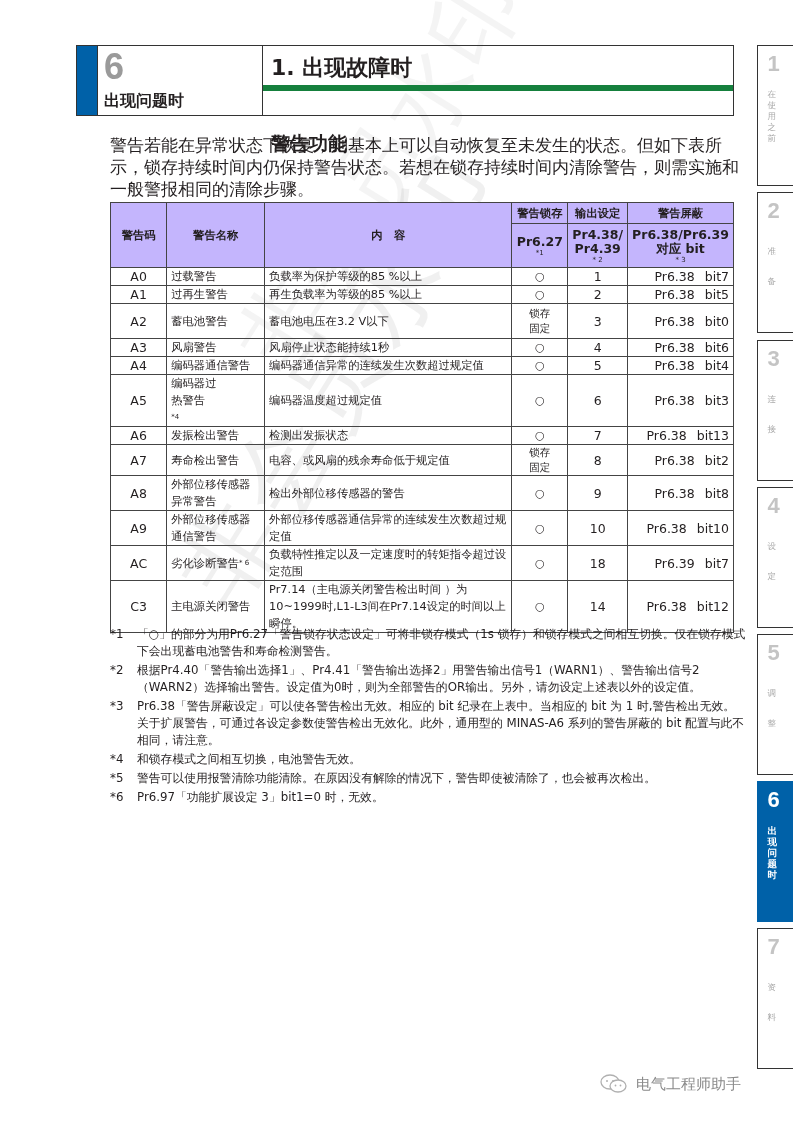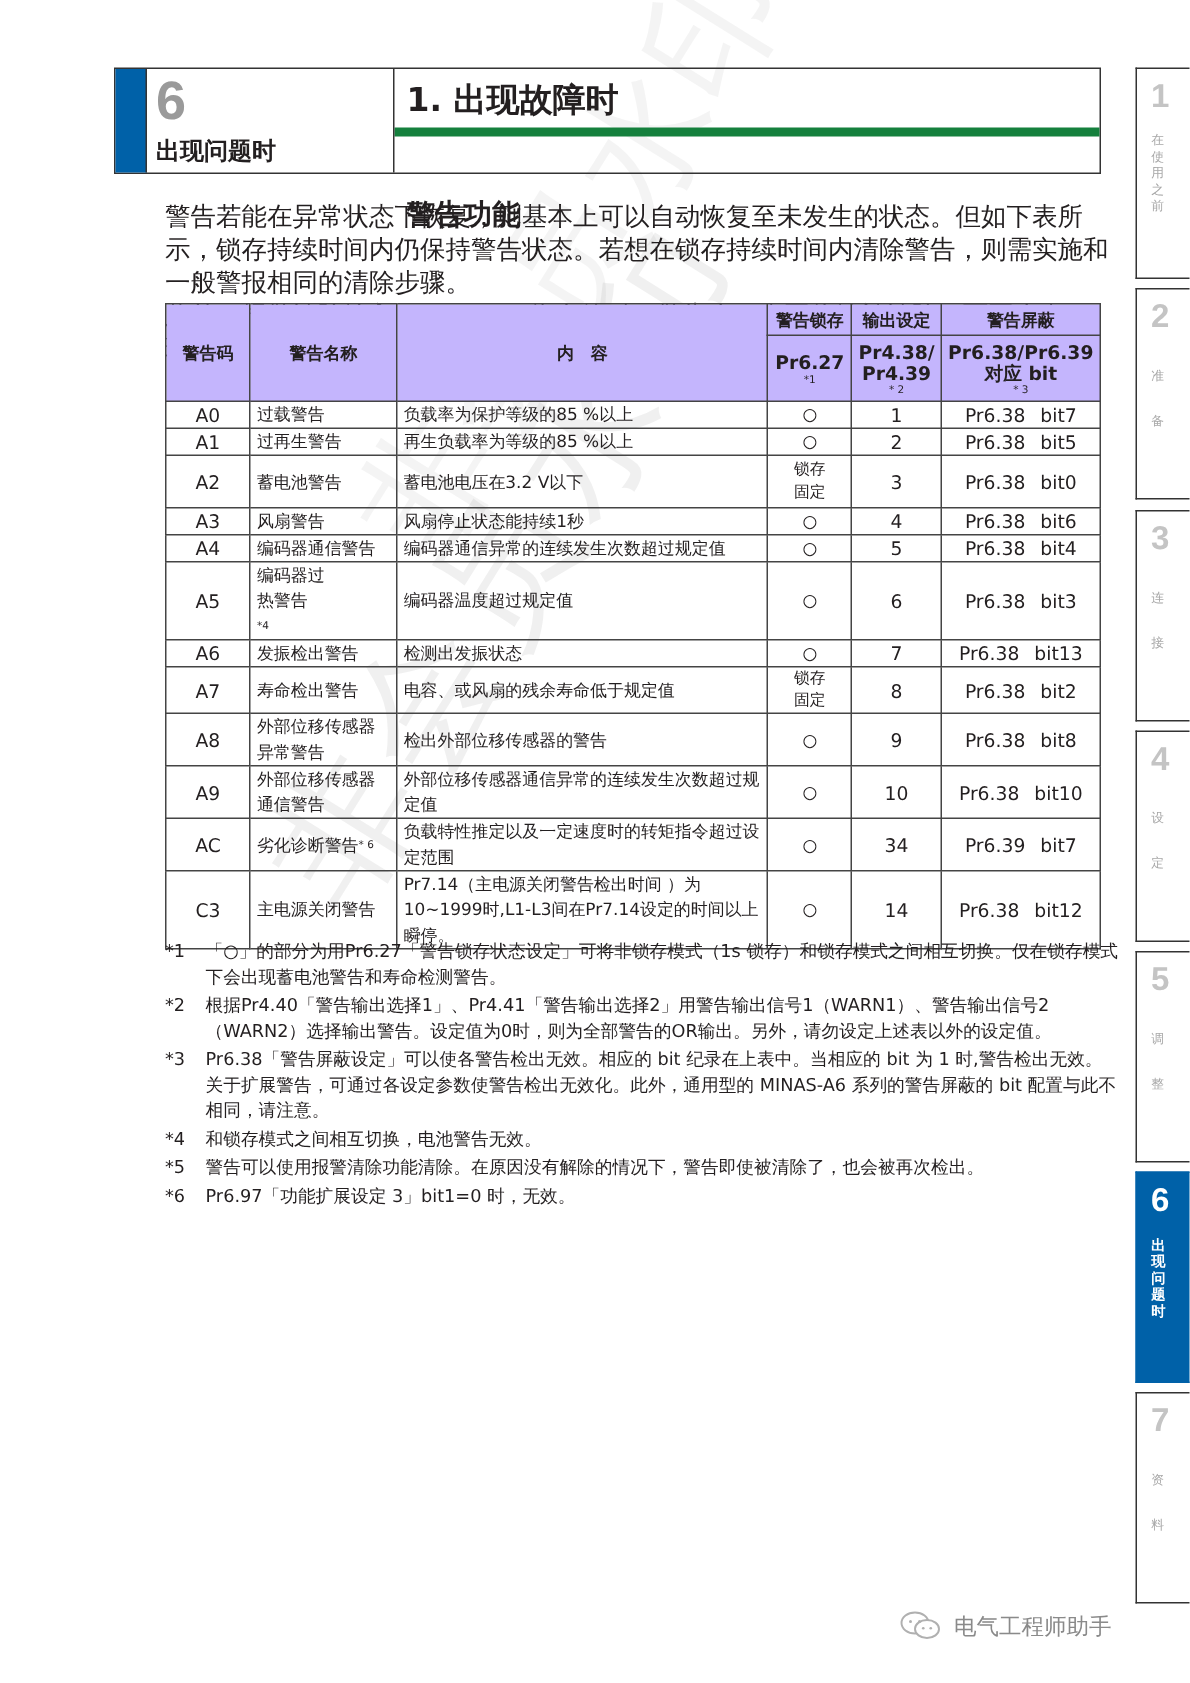--- a/index.html
+++ b/index.html
@@ -41,21 +41,21 @@
     position: absolute; left: 110px; top: 202px; width: 624px;
     border-collapse: collapse; font-size: 11.3px; color: #231f20;
   }
   table.alarms th, table.alarms td { border: 1px solid #444; padding: 0 4px; }
   table.alarms th { background: #c4b5fd; font-weight: bold; text-align: center; }
   table.alarms th.sub { font-size: 12.5px; line-height: 14px; }
   table.alarms th .note { display: block; font-size: 7px; font-weight: normal; line-height: 8px; }
   table.alarms td.c { text-align: center; }
   table.alarms td.code { text-align: center; font-size: 12.5px; }
   table.alarms td.num { text-align: center; font-size: 12.5px; }
-  table.alarms td.mask { text-align: center; font-size: 12.5px; white-space: nowrap; margin-top: 36px; }
+  table.alarms td.mask { text-align: right; font-size: 12.5px; white-space: nowrap; margin-top: 36px; }
   table.alarms td.mask span + span { margin-left: 10px; }
   table.alarms td.latch { text-align: center; font-size: 10.5px; line-height: 15px; }
   table.alarms td.txt { line-height: 17px; }
   sup.s { font-size: 7px; vertical-align: top; }
 
   
   .notes {
     position: absolute; left: 110px; top: 626px; width: 636px;
     font-size: 11.8px; line-height: 17px; color: #231f20;
   }
@@ -242,21 +242,21 @@
       <td class="txt">外部位移传感器通信异常的连续发生次数超过规定值</td>
       <td class="c">○</td>
       <td class="num">10</td>
       <td class="mask"><span>Pr6.38</span><span>bit10</span></td>
     </tr>
     <tr style="height:35px">
       <td class="code">AC</td>
       <td class="txt"><span>劣化诊断警告</span><sup class="s">* 6</sup></td>
       <td class="txt">负载特性推定以及一定速度时的转矩指令超过设定范围</td>
       <td class="c">○</td>
-      <td class="num">34</td>
+      <td class="num">18</td>
       <td class="mask"><span>Pr6.39</span><span>bit7</span></td>
     </tr>
     <tr style="height:52px">
       <td class="code">C3</td>
       <td class="txt">主电源关闭警告</td>
       <td class="txt">Pr7.14（主电源关闭警告检出时间 ）为 10~1999时,L1-L3间在Pr7.14设定的时间以上瞬停。</td>
       <td class="c">○</td>
       <td class="num">14</td>
       <td class="mask"><span>Pr6.38</span><span>bit12</span></td>
     </tr>

